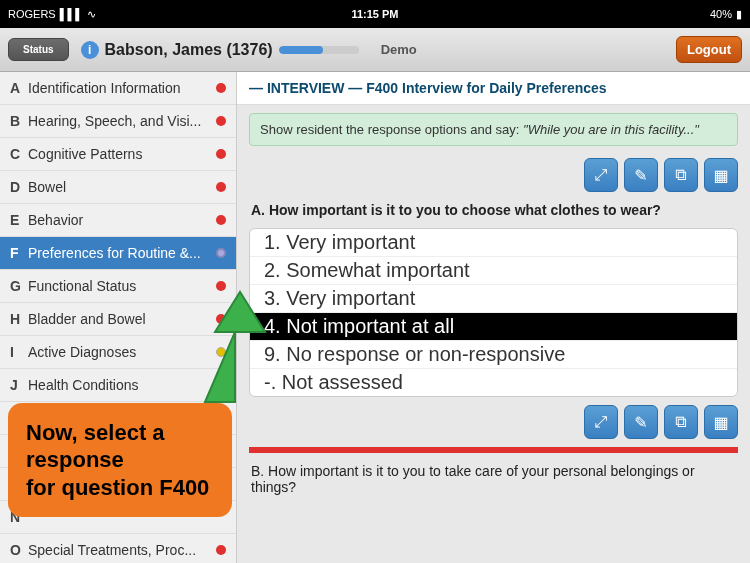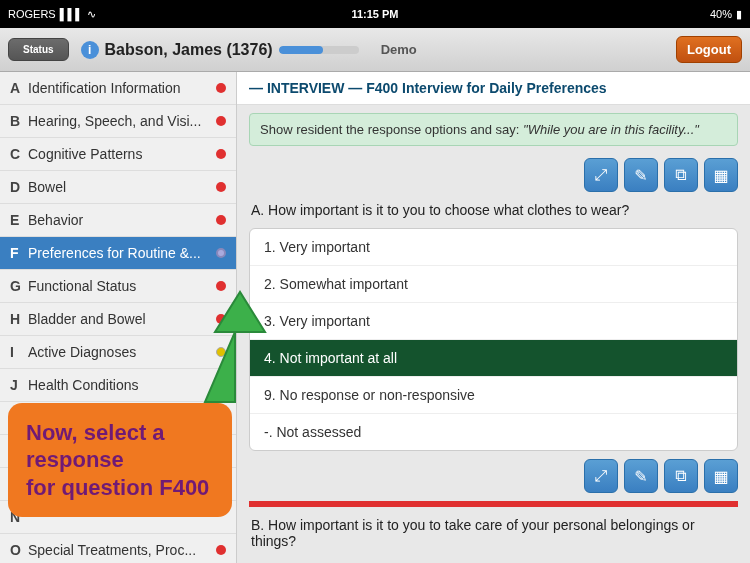--- a/index.html
+++ b/index.html
@@ -203,40 +203,40 @@
       display: flex; align-items: center; justify-content: center;
       cursor: pointer;
       color: #fff;
       font-size: 16px;
     }
 
     .question-text {
       padding: 6px 14px;
       font-size: 14px;
       color: #222;
-      font-weight: 400;
+      font-weight: 700;
     }
 
     .response-container {
       background: #fff;
       margin: 4px 12px;
       border-radius: 6px;
       border: 1px solid #ccc;
       overflow: hidden;
     }
     .response-item {
-      padding: 10px 14px;
+      padding: 2px 14px;
       border-bottom: 1px solid #eee;
-      font-size: 14px;
+      font-size: 20px;
       color: #333;
       cursor: pointer;
     }
     .response-item:last-child { border-bottom: none; }
     .response-item.selected {
-      background: #14532d;
+      background: #000000;
       color: #fff;
     }
 
     .bottom-toolbar-row {
       display: flex;
       justify-content: flex-end;
       padding: 4px 12px;
       gap: 6px;
       margin-top: 4px;
     }
@@ -266,21 +266,21 @@
     }
     .orange-callout {
       background: #f07820;
       border-radius: 14px;
       margin: 4px 8px;
       padding: 16px 18px;
     }
     .orange-callout-text {
       font-size: 22px;
       font-weight: 900;
-      color: #701a75;
+      color: #000000;
       line-height: 1.25;
     }
 
     
     .arrow-svg {
       position: absolute;
       left: 195px;
       top: 210px;
       z-index: 400;
       pointer-events: none;

